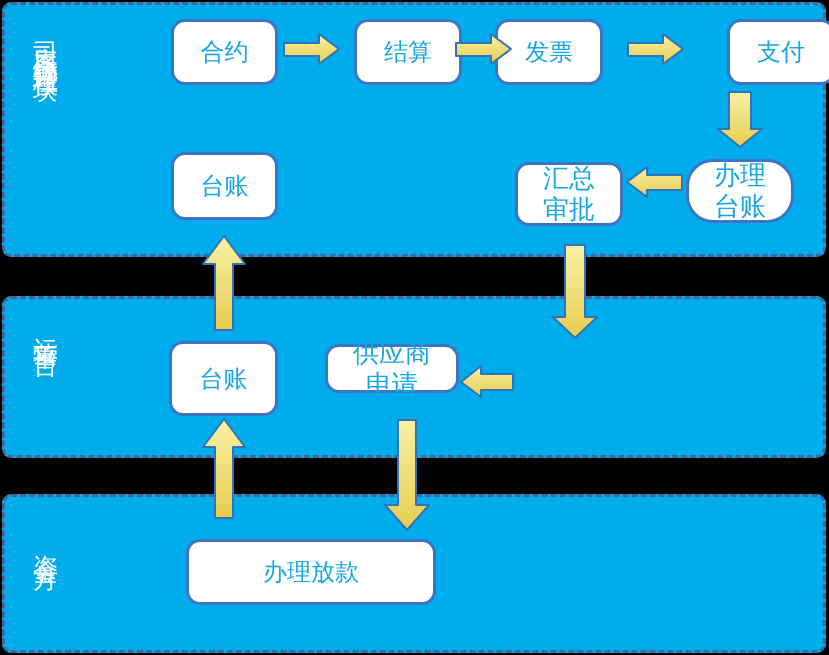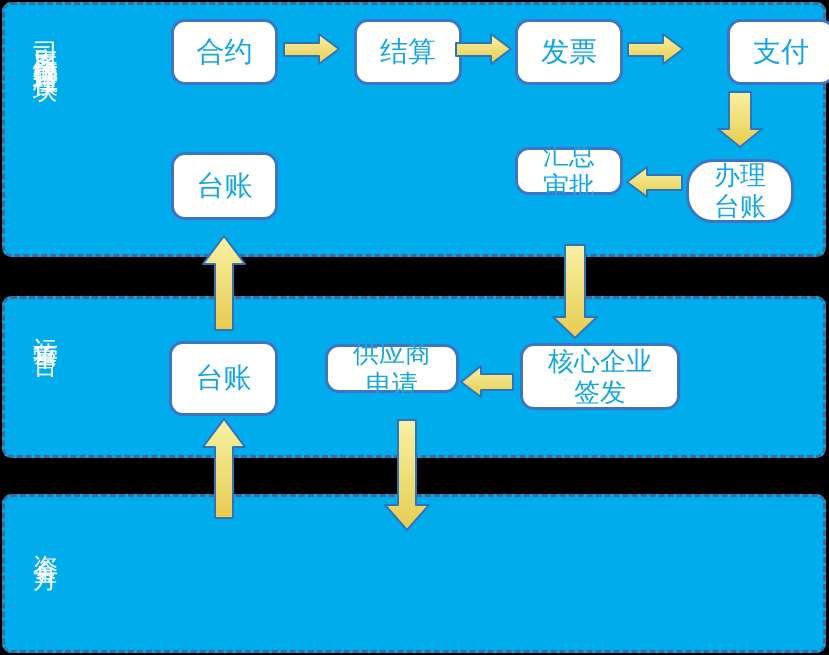--- a/index.html
+++ b/index.html
@@ -50,31 +50,31 @@
   .node {
     position: absolute;
     background: var(--box-fill);
     border: 3px solid var(--box-border);
     border-radius: 14px;
     display: flex;
     align-items: center;
     justify-content: center;
     text-align: center;
     color: var(--box-text);
-    font-size: 28px;
+    font-size: 24px;
     white-space: pre-line;
     line-height: 1.15;
   }
   .node.two-line { font-size: 26px; line-height: 1.18; }
   .n-contract      { left: 171px; top: 19px;  width: 107px; height: 66px; }
   .n-settlement    { left: 354px; top: 19px;  width: 108px; height: 66px; }
-  .n-invoice       { left: 515px; top: 19px;  width: 108px; height: 66px; text-align: right; }
+  .n-invoice       { left: 495px; top: 19px;  width: 108px; height: 66px; text-align: right; }
   .n-payment       { left: 727px; top: 19px;  width: 108px; height: 66px; }
   .n-ledger-top    { left: 171px; top: 152px; width: 107px; height: 68px; }
-  .n-summary       { left: 515px; top: 147px; width: 108px; height: 48px; }
+  .n-summary       { left: 515px; top: 162px; width: 108px; height: 64px; }
   .n-handle-ledger { left: 686px; top: 159px; width: 108px; height: 64px; border-radius: 27px; }
   .n-ledger-mid    { left: 169px; top: 341px; width: 109px; height: 75px; }
   .n-supplier      { left: 325px; top: 344px; width: 134px; height: 49px; }
   .n-core-issue    { left: 520px; top: 343px; width: 160px; height: 67px; }
   .n-handle-loan   { left: 186px; top: 539px; width: 250px; height: 66px; }
   svg.arrows {
     position: absolute;
     left: 0; top: 0;
     width: 829px; height: 655px;
     pointer-events: none;
@@ -106,22 +106,21 @@
   <div class="node n-invoice">发票</div>
   <div class="node n-payment">支付</div>
   <div class="node n-ledger-top">台账</div>
   <div class="node n-summary two-line">汇总
 审批</div>
   <div class="node n-handle-ledger two-line">办理
 台账</div>
   <div class="node n-ledger-mid">台账</div>
   <div class="node n-supplier two-line">供应商
 申请</div>
-  <div class="node n-core-issue two-line">核心企业
-签发</div>
+  <div class="node n-handle-loan">办理放款</div>
 
   <svg class="arrows" viewBox="0 0 829 655" xmlns="http://www.w3.org/2000/svg">
     <defs>
       <linearGradient id="arrow-grad" x1="0" y1="0" x2="0" y2="1">
         <stop id="grad-top" offset="0" style="stop-color: rgb(248, 241, 165);"></stop>
         <stop id="grad-bottom" offset="1" style="stop-color: rgb(231, 204, 79);"></stop>
       </linearGradient>
     </defs>
 
     <polygon points="284,43 319,43 319,34 339,49 319,64 319,56 284,56"></polygon>

